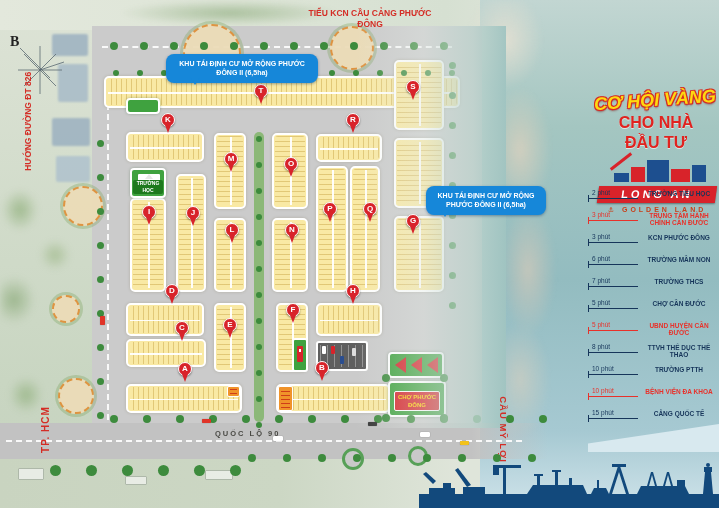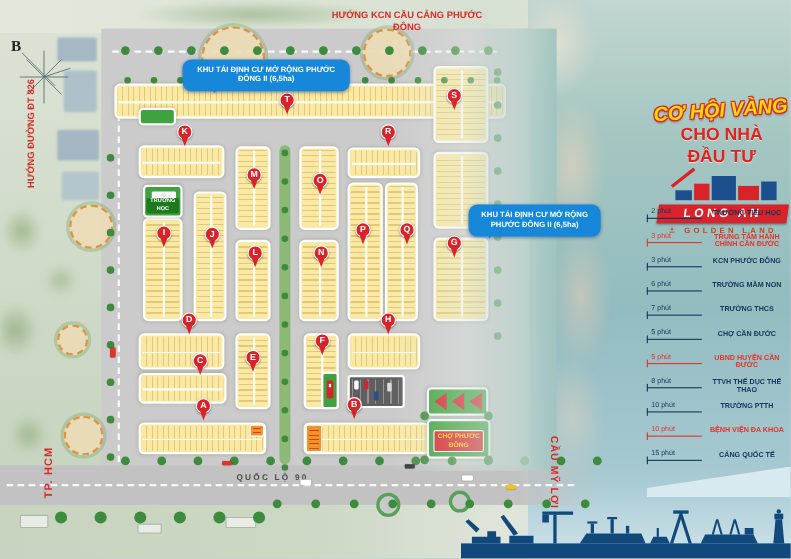--- a/index.html
+++ b/index.html
@@ -280,21 +280,21 @@
   <div class="pin" style="left:346px;top:284px;"><span>H</span></div>
   <div class="pin" style="left:286px;top:303px;"><span>F</span></div>
   <div class="pin" style="left:223px;top:318px;"><span>E</span></div>
   <div class="pin" style="left:175px;top:321px;"><span>C</span></div>
   <div class="pin" style="left:178px;top:362px;"><span>A</span></div>
   <div class="pin" style="left:315px;top:361px;"><span>B</span></div>
 
   <div class="callout" id="callout1" style="left:166px;top:54px;width:152px;">KHU TÁI ĐỊNH CƯ MỞ RỘNG PHƯỚC ĐÔNG II (6,5ha)</div>
   <div class="callout" id="callout2" style="left:426px;top:186px;width:120px;">KHU TÁI ĐỊNH CƯ MỞ RỘNG PHƯỚC ĐÔNG II (6,5ha)</div>
 
-  <div class="redlab" id="lab-top">HƯỚNG KCN CẦU CẢNG PHƯỚC ĐÔNG</div>
+  <div class="redlab" id="lab-top">TIỂU KCN CẦU CẢNG PHƯỚC ĐÔNG</div>
   <div class="redlab" id="lab-left">HƯỚNG ĐƯỜNG ĐT 826</div>
   <div class="redlab" id="lab-tphcm">TP. HCM</div>
   <div class="redlab" id="lab-caumyloi">CẦU MỸ LỢI</div>
 
   <div class="promo1">CƠ HỘI VÀNG</div>
   <div class="promo2" style="top:114px;">CHO NHÀ</div>
   <div class="promo2" style="top:134px;">ĐẦU TƯ</div>
   <div class="logo-art">
     <i style="left:-4px;top:4px;width:26px;height:3px;background:#d8232a;transform:rotate(-38deg);"></i>
     <i style="left:2px;top:17px;width:15px;height:9px;background:#1d4f8f;"></i>

